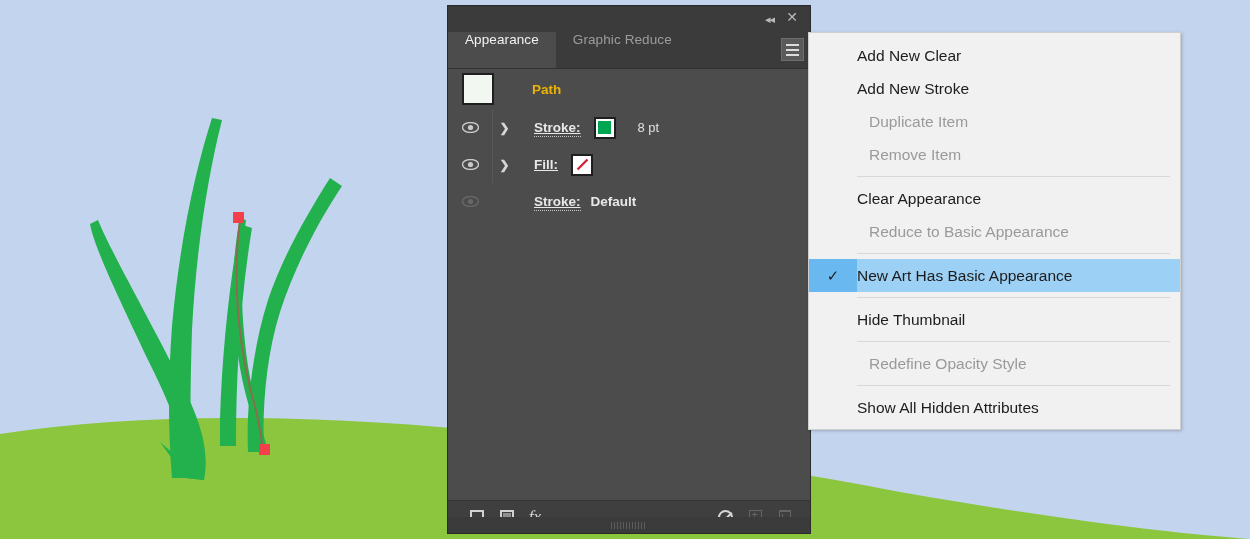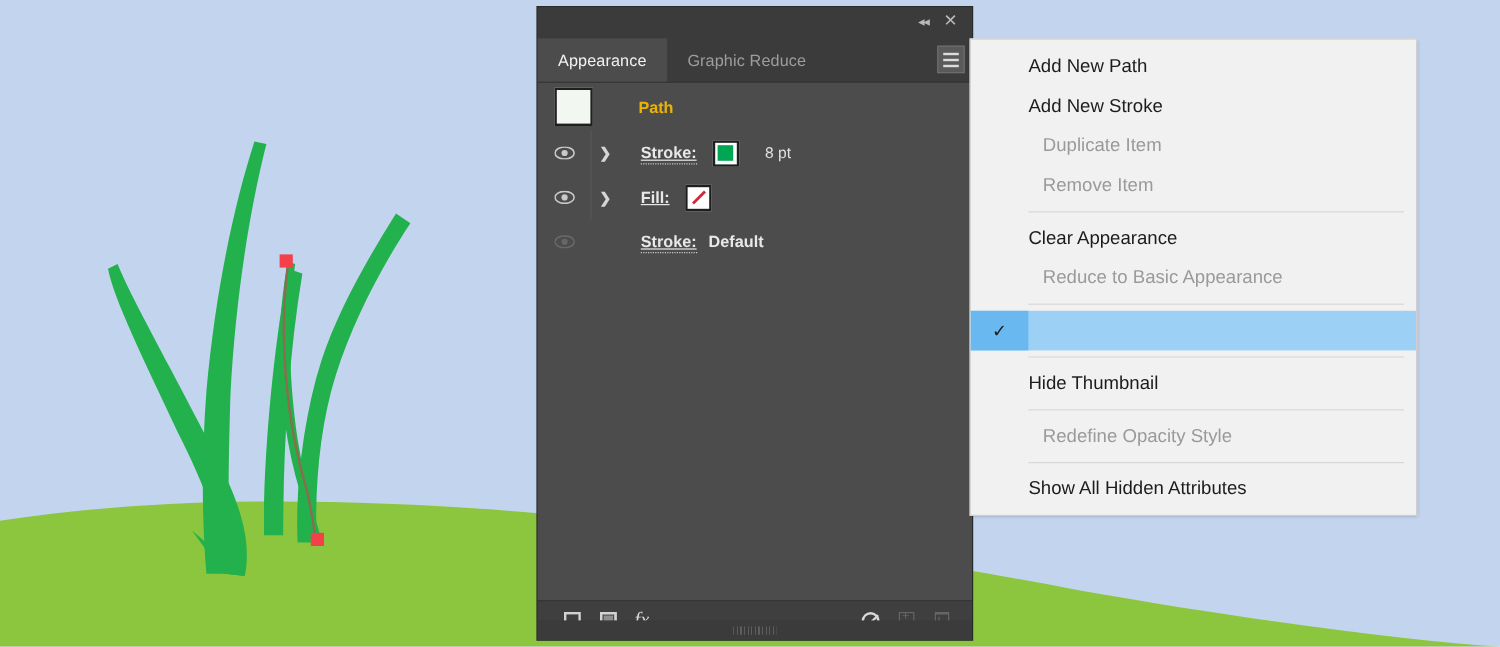--- a/index.html
+++ b/index.html
@@ -57,21 +57,20 @@
     height: 36px;
     background: #3b3b3b;
     display: flex;
     align-items: stretch;
     position: relative;
     flex: 0 0 auto;
     border-bottom: 1px solid #323232;
   }
   .tab {
     display: flex;
-    align-items: center;
     padding: 0 17px;
     font-size: 13.5px;
     color: #9d9d9d;
     cursor: pointer;
     user-select: none;
     letter-spacing: .1px;
   }
   .tab.active {
     background: #4c4c4c;
     color: #f2f2f2;
@@ -494,21 +493,21 @@
 
     <div class="panel-grip">
       <span class="grip-lines"></span>
     </div>
   </div>
 
   <div id="flyout">
 
     <div class="mi">
       <span class="mi-check"></span>
-      <span class="mi-text">Add New Path</span>
+      <span class="mi-text">Add New Clear</span>
     </div>
 
     <div class="mi">
       <span class="mi-check"></span>
       <span class="mi-text">Add New Stroke</span>
     </div>
 
     <div class="mi disabled">
       <span class="mi-check"></span>
       <span class="mi-text">Duplicate Item</span>
@@ -528,20 +527,21 @@
 
     <div class="mi disabled">
       <span class="mi-check"></span>
       <span class="mi-text">Reduce to Basic Appearance</span>
     </div>
 
     <div class="mi-sep"></div>
 
     <div class="mi selected">
       <span class="mi-check">✓</span>
+      <span class="mi-text">New Art Has Basic Appearance</span>
     </div>
 
     <div class="mi-sep"></div>
 
     <div class="mi">
       <span class="mi-check"></span>
       <span class="mi-text">Hide Thumbnail</span>
     </div>
 
     <div class="mi-sep"></div>

